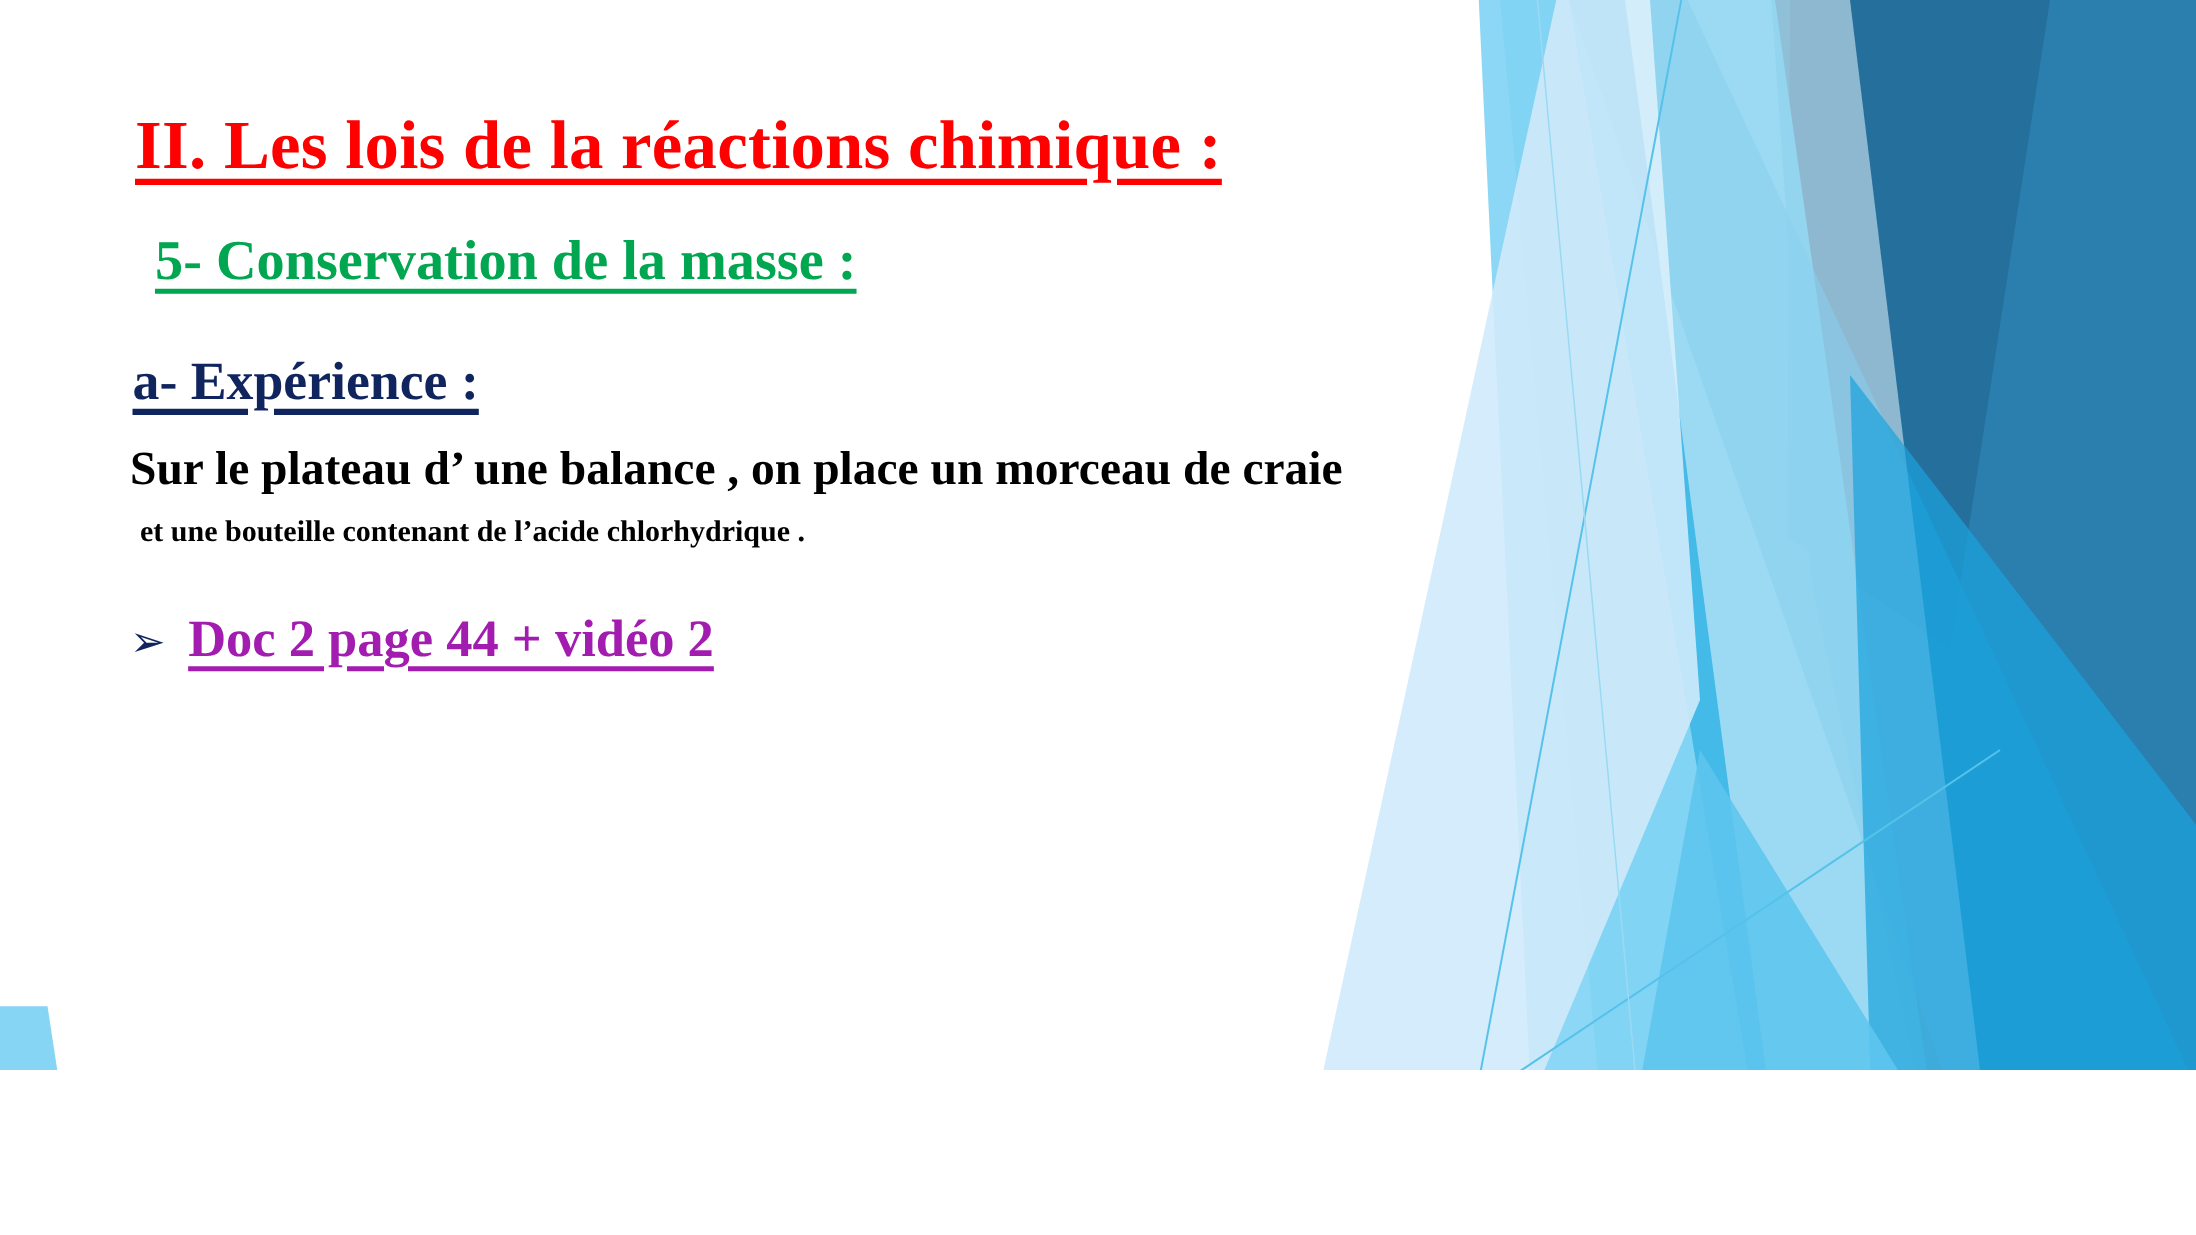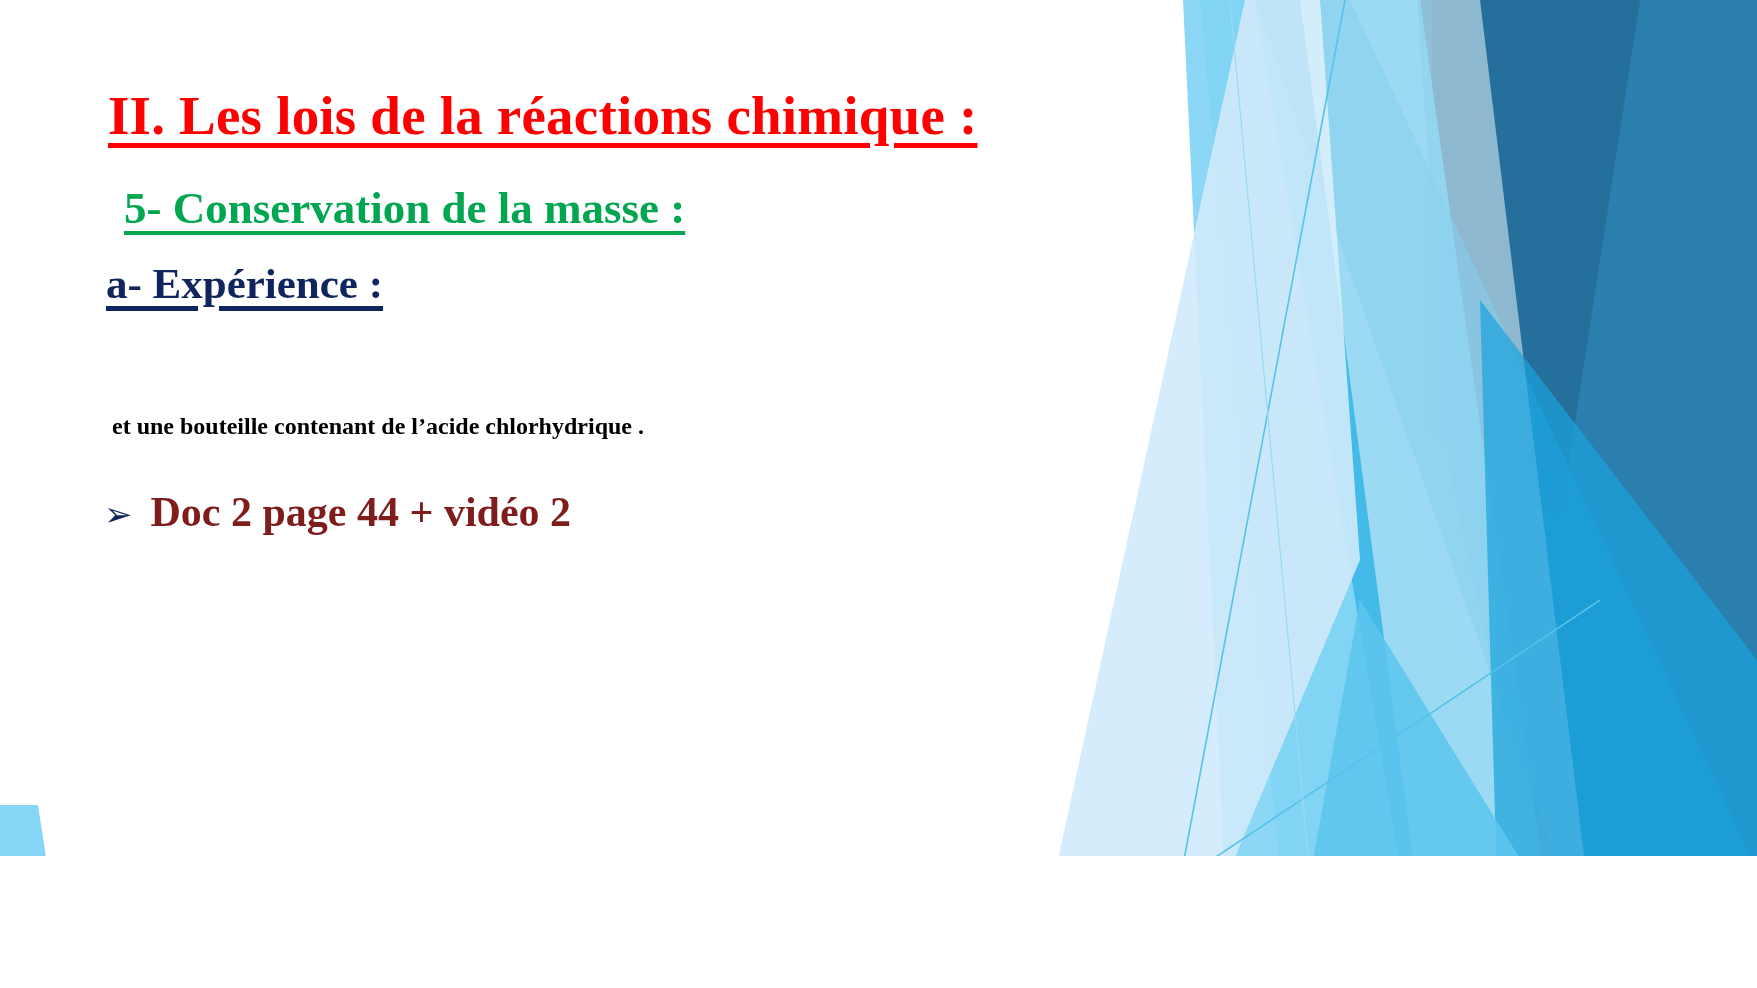--- a/index.html
+++ b/index.html
@@ -58,21 +58,21 @@
     top: 186px;
     font-size: 45px;
     color: #00a650;
     text-decoration: underline;
     text-decoration-thickness: 4px;
     text-underline-offset: 8px;
   }
 
   #heading-experience {
     left: 106px;
-    top: 262px;
+    top: 284px;
     font-size: 43px;
     color: #10255e;
     text-decoration: underline;
     text-decoration-thickness: 5px;
     text-underline-offset: 8px;
   }
 
   #body-line-1 {
     left: 104px;
     top: 356px;
@@ -98,21 +98,22 @@
   #bullet-arrow-icon {
     font-size: 34px;
     color: #10255e;
     line-height: 1;
     margin-right: 18px;
     font-family: "DejaVu Sans", sans-serif;
   }
   #bullet-label {
     font-size: 42px;
     font-weight: bold;
-    color: #7f1d1d;
+    color: #a21caf;
+    text-decoration: underline;
     text-decoration-thickness: 4px;
     text-underline-offset: 8px;
     line-height: 1;
   }
 </style>
 </head>
 <body>
 
 <div id="slide">
 
@@ -146,20 +147,21 @@
   </svg>
 
   <div id="content">
 
     <div class="line" id="title-main">II. Les lois de la réactions chimique :</div>
 
     <div class="line" id="subtitle-conservation">5- Conservation de la masse :</div>
 
     <div class="line" id="heading-experience">a- Expérience :</div>
 
+    <div class="line" id="body-line-1">Sur le plateau d’ une balance , on place un morceau de craie</div>
 
     <div class="line" id="body-line-2">et une bouteille contenant de l’acide chlorhydrique .</div>
 
     <div id="bullet-row">
       <span id="bullet-arrow-icon">➢</span>
       <span id="bullet-label">Doc 2 page 44 + vidéo 2</span>
     </div>
 
   </div>
 </div>

